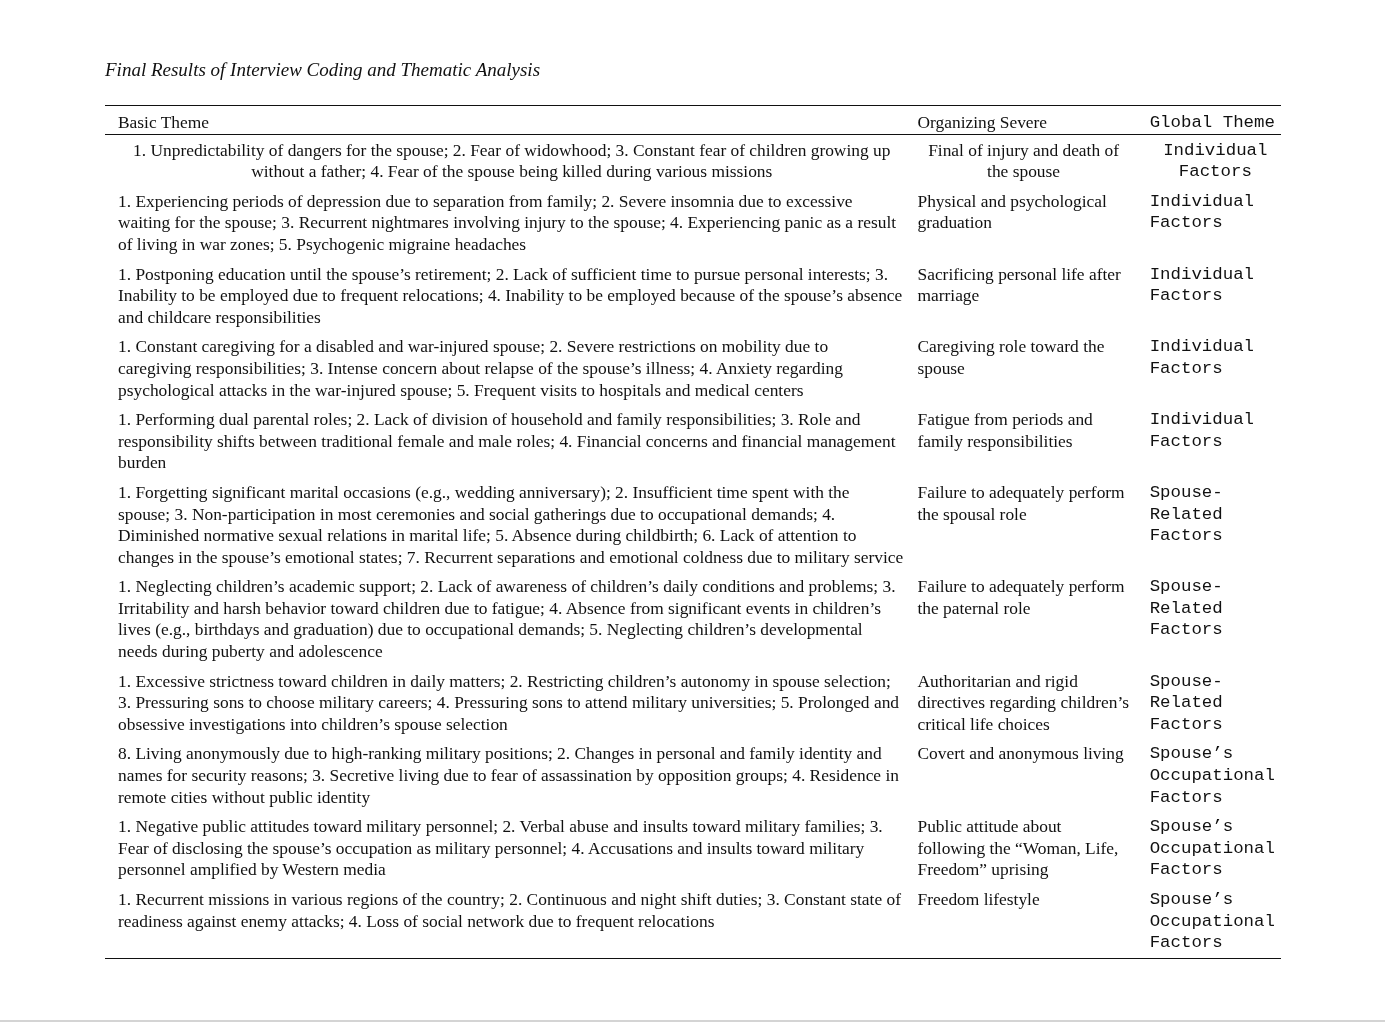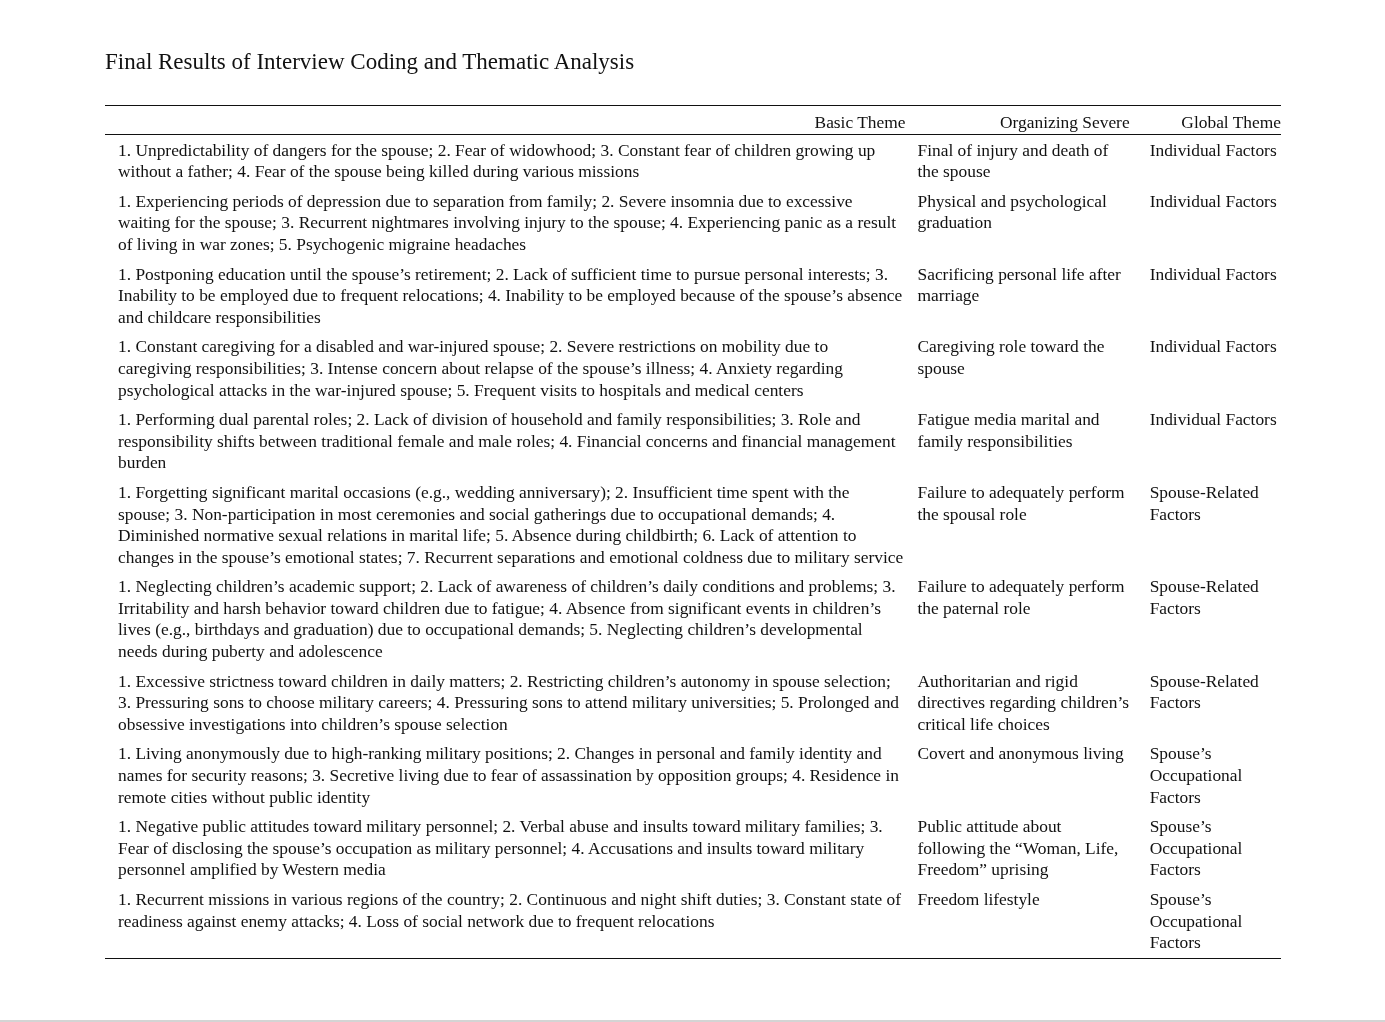--- a/index.html
+++ b/index.html
@@ -2,37 +2,37 @@
 <html><head>
   <meta charset="utf-8">
   <style>
     html, body { margin: 0; padding: 0; }
     body {
       width: 1385px; height: 1022px; background: #ffffff;
       font-family: "Liberation Serif", "DejaVu Serif", serif;
       color: #111111; position: relative; overflow: hidden;
     }
     .caption {
-      position: absolute; left: 105px; top: 50px;
-      font-size: 23px; line-height: 24px;
+      position: absolute; left: 105px; top: 58px;
+      font-style: italic; font-size: 19px; line-height: 24px;
     }
     table {
       position: absolute; left: 105px; top: 105px; width: 1176px;
       border-collapse: collapse; font-size: 17.4px; line-height: 21.6px;
       border-top: 1.5px solid #111; border-bottom: 1.5px solid #111;
     }
     thead th {
-      font-weight: normal; text-align: right; padding: 6px 0 0 0; height: 21px;
+      font-weight: normal; text-align: left; padding: 6px 0 0 0; height: 21px;
       border-bottom: 1.5px solid #111; vertical-align: top;
     }
     td { vertical-align: top; padding: 4px 0 4px 0; }
     .c1 { padding-left: 13px; width: 780px; padding-right: 0; }
     .c2 { width: 210px; padding-left: 12px; padding-right: 8px;}
-    .c3 { width: 130px; padding-left: 12px; }
-    tbody tr:first-child td { padding-top: 5px; }
+    .c3 { width: 130px; padding-left: 12px; font-family: Liberation Mono, monospace; }
+    tbody tr:first-child td { padding-top: 5px; text-align: center; }
     .bottombar {
       position: absolute; left: 0; top: 1020px; width: 1385px; height: 2px; background: #d4d4d4;
     }
   </style>
 </head>
 <body>
 
 <div class="caption">Final Results of Interview Coding and Thematic Analysis</div>
 
 <table>
@@ -59,40 +59,40 @@
       <td class="c2">Sacrificing personal life after marriage</td>
       <td class="c3">Individual Factors</td>
     </tr>
     <tr>
       <td class="c1">1. Constant caregiving for a disabled and war-injured spouse; 2. Severe restrictions on mobility due to caregiving responsibilities; 3. Intense concern about relapse of the spouse’s illness; 4. Anxiety regarding psychological attacks in the war-injured spouse; 5. Frequent visits to hospitals and medical centers</td>
       <td class="c2">Caregiving role toward the spouse</td>
       <td class="c3">Individual Factors</td>
     </tr>
     <tr>
       <td class="c1">1. Performing dual parental roles; 2. Lack of division of household and family responsibilities; 3. Role and responsibility shifts between traditional female and male roles; 4. Financial concerns and financial management burden</td>
-      <td class="c2">Fatigue media marital and family responsibilities</td>
+      <td class="c2">Fatigue from periods and family responsibilities</td>
       <td class="c3">Individual Factors</td>
     </tr>
     <tr>
       <td class="c1">1. Forgetting significant marital occasions (e.g., wedding anniversary); 2. Insufficient time spent with the spouse; 3. Non-participation in most ceremonies and social gatherings due to occupational demands; 4. Diminished normative sexual relations in marital life; 5. Absence during childbirth; 6. Lack of attention to changes in the spouse’s emotional states; 7. Recurrent separations and emotional coldness due to military service</td>
       <td class="c2">Failure to adequately perform the spousal role</td>
       <td class="c3">Spouse-Related Factors</td>
     </tr>
     <tr>
       <td class="c1">1. Neglecting children’s academic support; 2. Lack of awareness of children’s daily conditions and problems; 3. Irritability and harsh behavior toward children due to fatigue; 4. Absence from significant events in children’s lives (e.g., birthdays and graduation) due to occupational demands; 5. Neglecting children’s developmental needs during puberty and adolescence</td>
       <td class="c2">Failure to adequately perform the paternal role</td>
       <td class="c3">Spouse-Related Factors</td>
     </tr>
     <tr>
       <td class="c1">1. Excessive strictness toward children in daily matters; 2. Restricting children’s autonomy in spouse selection; 3. Pressuring sons to choose military careers; 4. Pressuring sons to attend military universities; 5. Prolonged and obsessive investigations into children’s spouse selection</td>
       <td class="c2">Authoritarian and rigid directives regarding children’s critical life choices</td>
       <td class="c3">Spouse-Related Factors</td>
     </tr>
     <tr>
-      <td class="c1">1. Living anonymously due to high-ranking military positions; 2. Changes in personal and family identity and names for security reasons; 3. Secretive living due to fear of assassination by opposition groups; 4. Residence in remote cities without public identity</td>
+      <td class="c1">8. Living anonymously due to high-ranking military positions; 2. Changes in personal and family identity and names for security reasons; 3. Secretive living due to fear of assassination by opposition groups; 4. Residence in remote cities without public identity</td>
       <td class="c2">Covert and anonymous living</td>
       <td class="c3">Spouse’s Occupational Factors</td>
     </tr>
     <tr>
       <td class="c1">1. Negative public attitudes toward military personnel; 2. Verbal abuse and insults toward military families; 3. Fear of disclosing the spouse’s occupation as military personnel; 4. Accusations and insults toward military personnel amplified by Western media</td>
       <td class="c2">Public attitude about following the “Woman, Life, Freedom” uprising</td>
       <td class="c3">Spouse’s Occupational Factors</td>
     </tr>
     <tr>
       <td class="c1">1. Recurrent missions in various regions of the country; 2. Continuous and night shift duties; 3. Constant state of readiness against enemy attacks; 4. Loss of social network due to frequent relocations</td>

